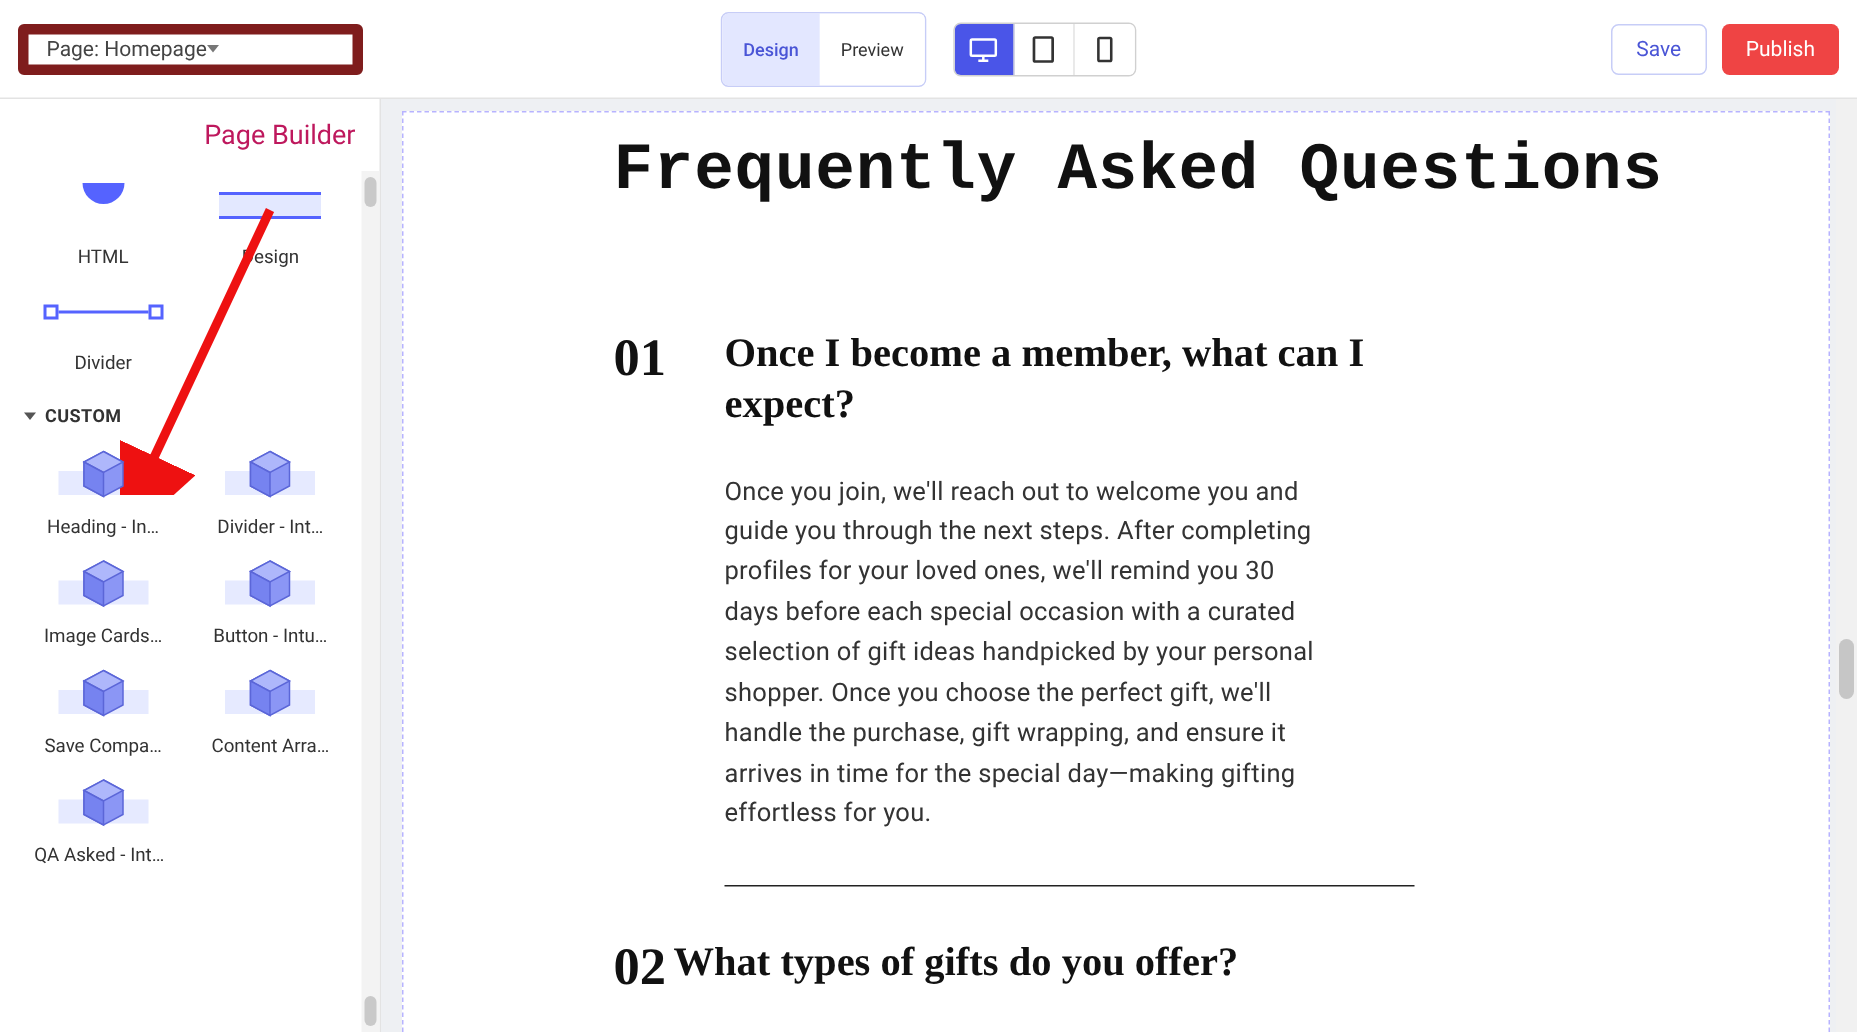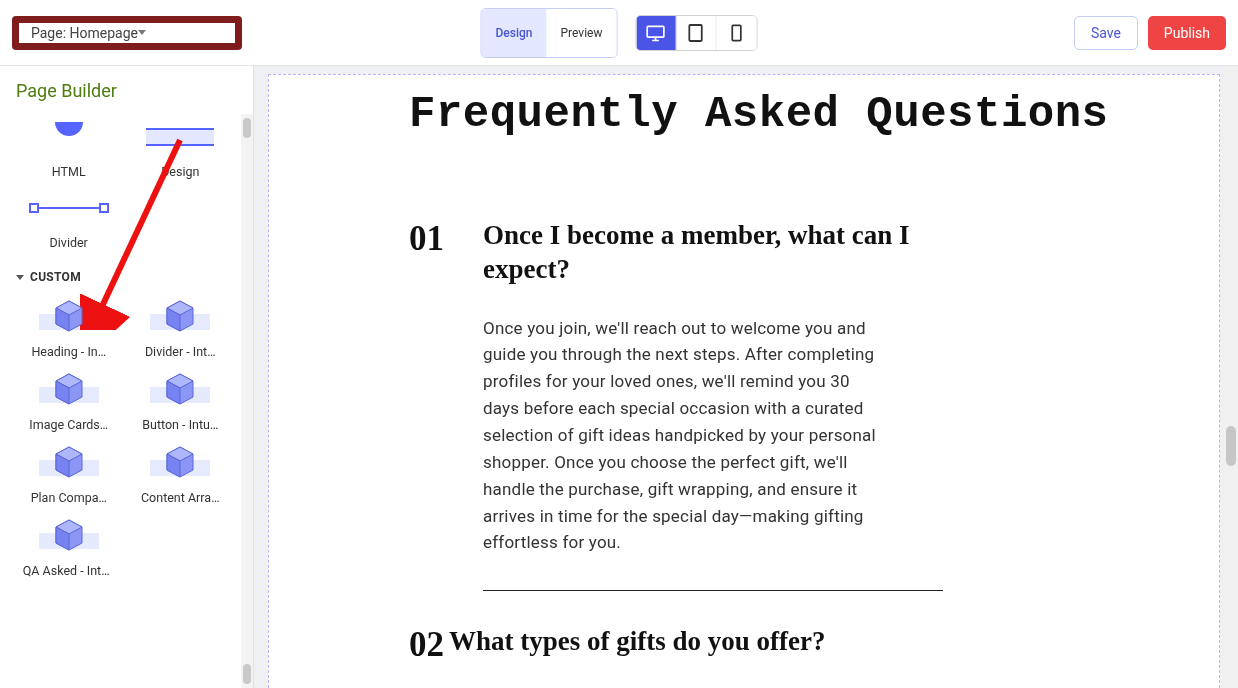--- a/index.html
+++ b/index.html
@@ -20,21 +20,21 @@
   .device-btn.active svg { stroke:#fff; }
   .device-btn svg { stroke:#333; fill:none; stroke-width:2; }
   .topbar-right { display:flex; gap:10px; }
   .btn { height:34px; padding:0 16px; border-radius:5px; font-size:14px; cursor:pointer; display:flex; align-items:center; }
   .btn-save { border:1px solid #c7cdf7; background:#fff; color:#4a55d6; }
   .btn-publish { border:none; background:#ef4444; color:#fff; }
 
   
   .main { display:flex; height:calc(688px - 66px); }
   .sidebar { width:254px; border-right:1px solid #e3e3e3; position:relative; background:#fff; }
-  .sidebar-title { font-size:18px; padding:14px 16px 10px; color:#4d7c0f; }
+  .sidebar-title { font-size:18px; padding:14px 16px 10px; color:#be185d;text-align:right; }
   .sidebar-scroll { position:absolute; top:48px; bottom:0; left:0; right:12px; overflow:hidden; padding:4px 8px 8px 16px; }
   .scrollbar-track { position:absolute; right:0; top:48px; bottom:0; width:12px; background:#f3f3f3; }
   .scrollbar-thumb { position:absolute; left:2px; width:8px; background:#c9c9c9; border-radius:4px; }
 
   .comp-grid { display:grid; grid-template-columns: 1fr 1fr; gap:10px 6px; }
   .comp-item { display:flex; flex-direction:column; align-items:center; gap:8px; cursor:grab; }
   .comp-thumb { width:78px; height:38px; display:flex; align-items:center; justify-content:center; position:relative; }
   .comp-label { font-size:12.5px; color:#333; text-align:center; white-space:nowrap; overflow:hidden; text-overflow:ellipsis; max-width:92px; }
 
   .thumb-button-half { width:60px; height:14px; background:#e9edff; border-bottom-left-radius:14px; border-bottom-right-radius:14px; border:1px solid #b9c3ff; border-top:none; margin-top:-16px;}
@@ -190,21 +190,21 @@
           </div>
           <div class="comp-item">
             <div class="cube-wrap">
               <div class="cube-bg"></div>
               <div class="cube"><svg viewBox="0 0 30 34" width="30" height="34">
                   <path d="M15 2 L28 9 L28 25 L15 32 L2 25 L2 9 Z" fill="#8b96f5" stroke="#5b66d8" stroke-width="1"></path>
                   <path d="M15 2 L28 9 L15 16 L2 9 Z" fill="#aeb7fb" stroke="#5b66d8" stroke-width="1"></path>
                   <path d="M15 16 L15 32 L2 25 L2 9 Z" fill="#7683f0" stroke="#5b66d8" stroke-width="1"></path>
                 </svg></div>
             </div>
-            <div class="comp-label ellipsis">Plan Compa…</div>
+            <div class="comp-label ellipsis">Save Compa…</div>
           </div>
           <div class="comp-item">
             <div class="cube-wrap">
               <div class="cube-bg"></div>
               <div class="cube"><svg viewBox="0 0 30 34" width="30" height="34">
                   <path d="M15 2 L28 9 L28 25 L15 32 L2 25 L2 9 Z" fill="#8b96f5" stroke="#5b66d8" stroke-width="1"></path>
                   <path d="M15 2 L28 9 L15 16 L2 9 Z" fill="#aeb7fb" stroke="#5b66d8" stroke-width="1"></path>
                   <path d="M15 16 L15 32 L2 25 L2 9 Z" fill="#7683f0" stroke="#5b66d8" stroke-width="1"></path>
                 </svg></div>
             </div>

